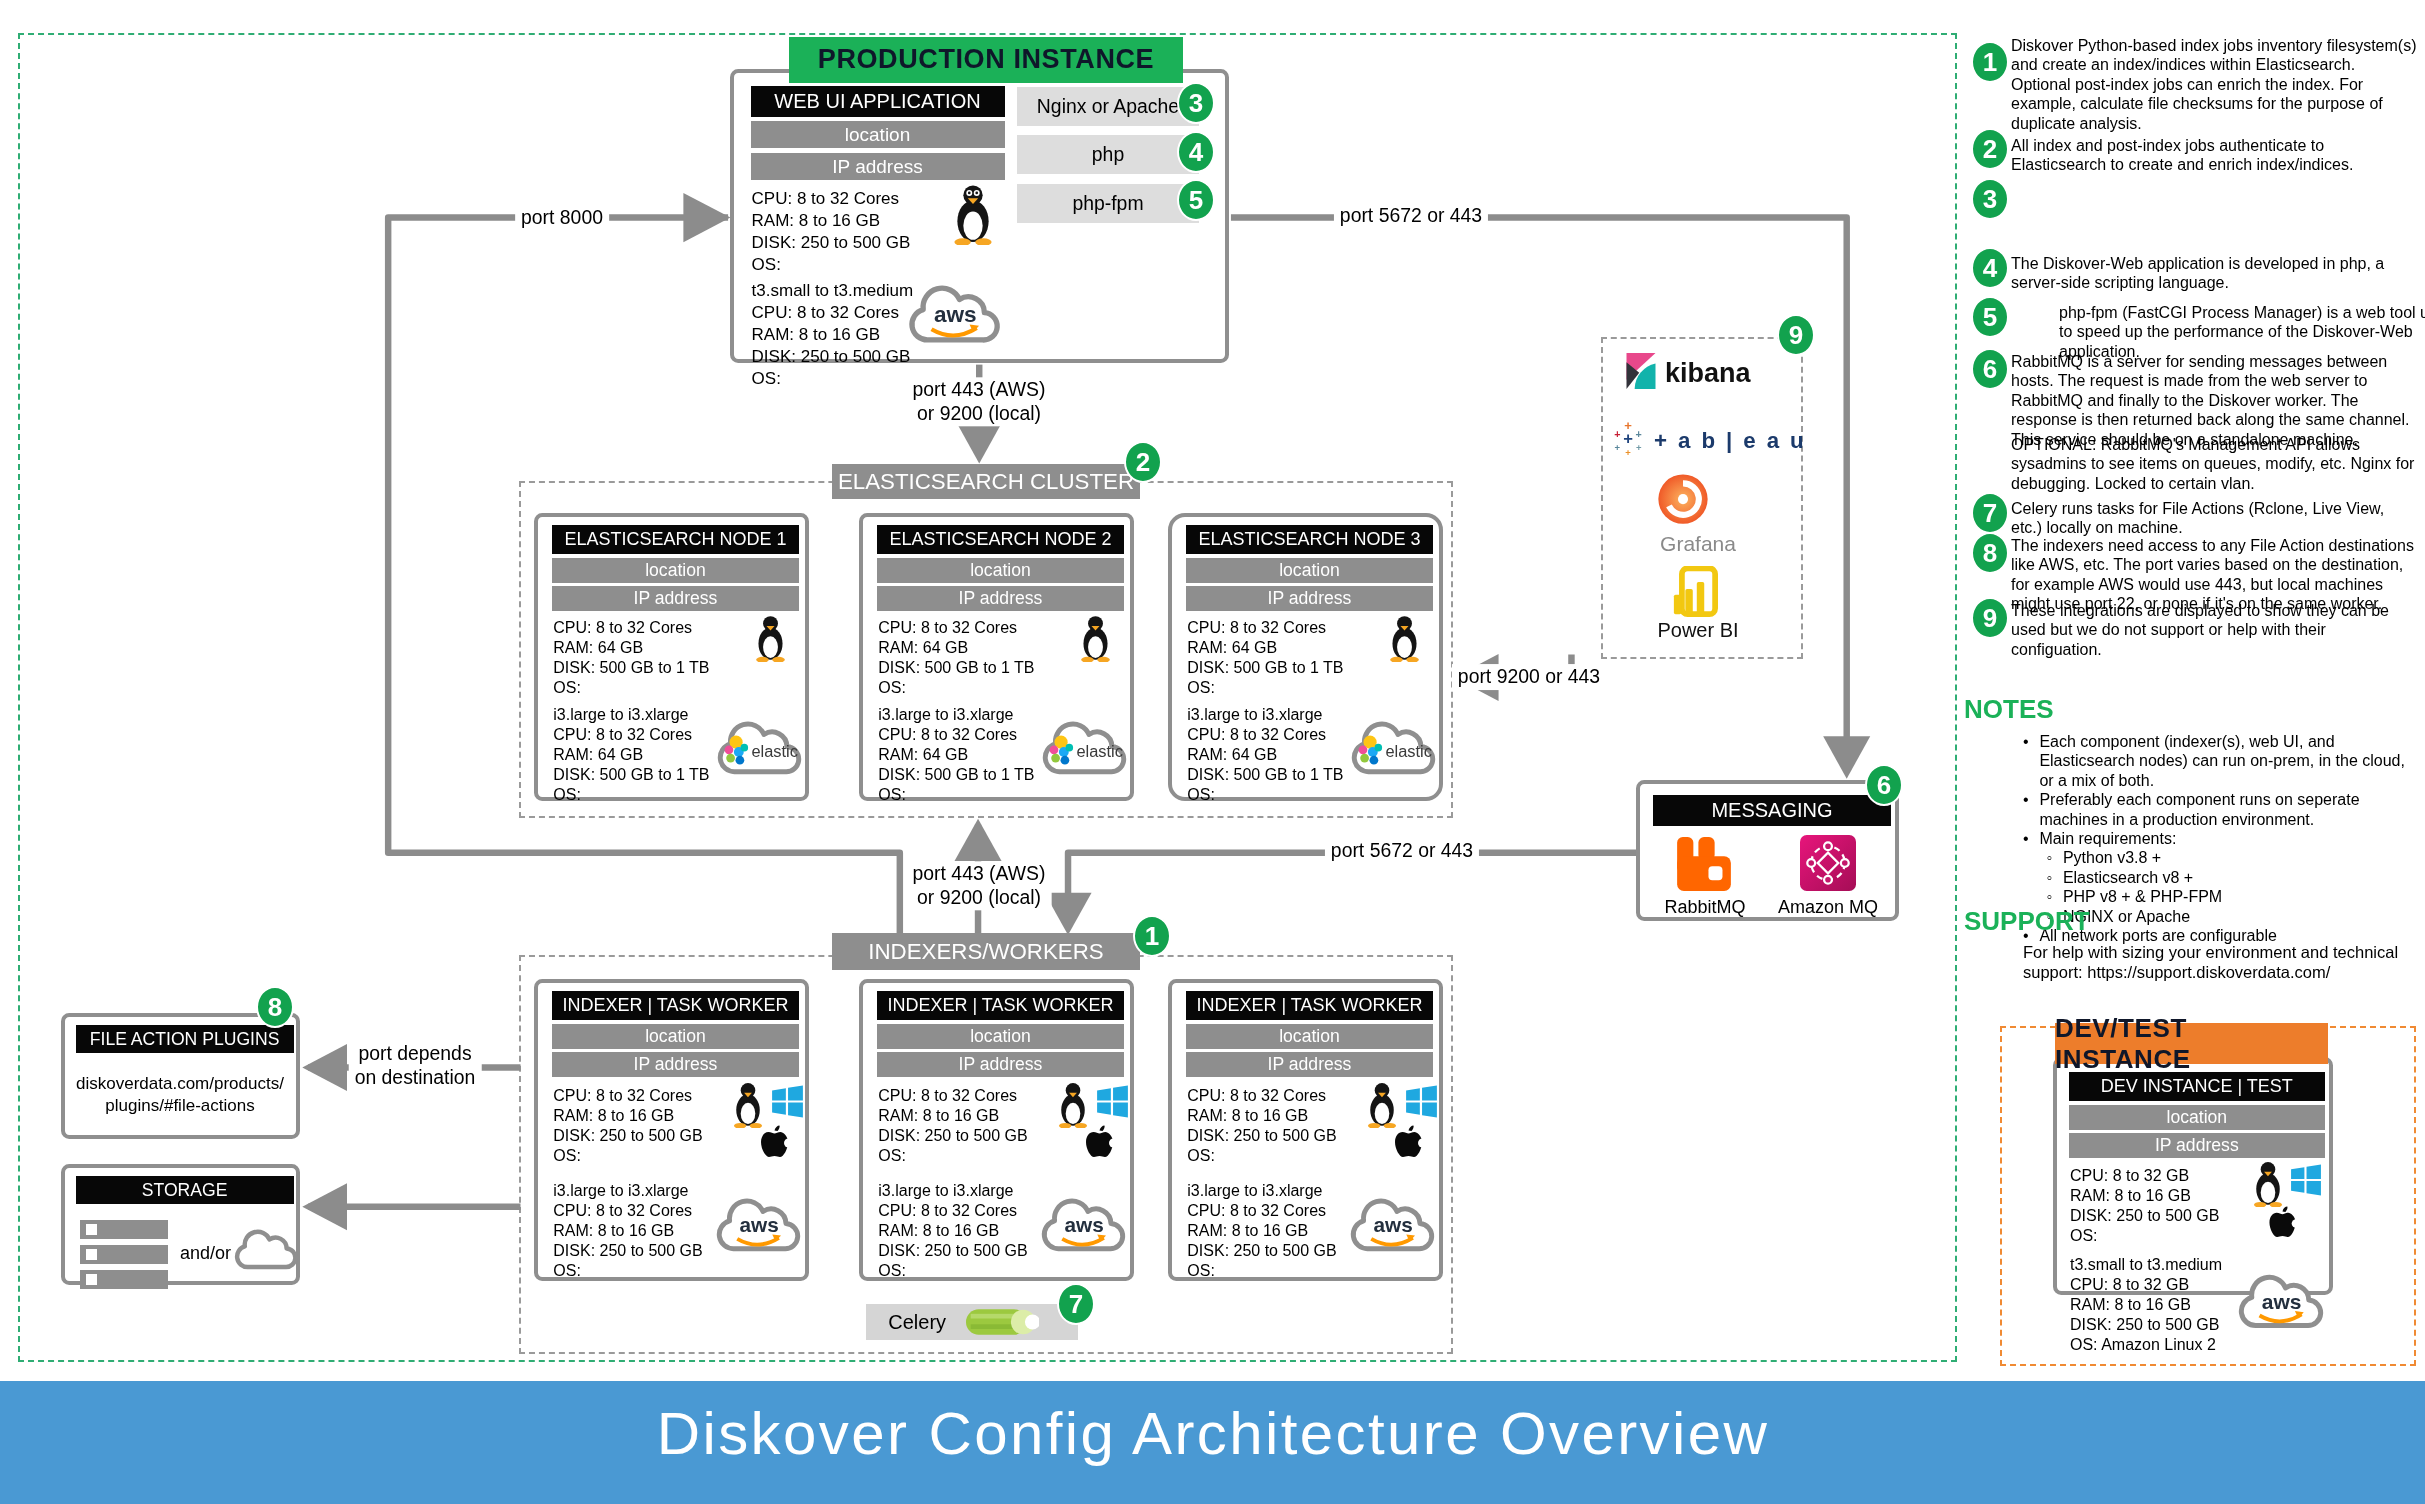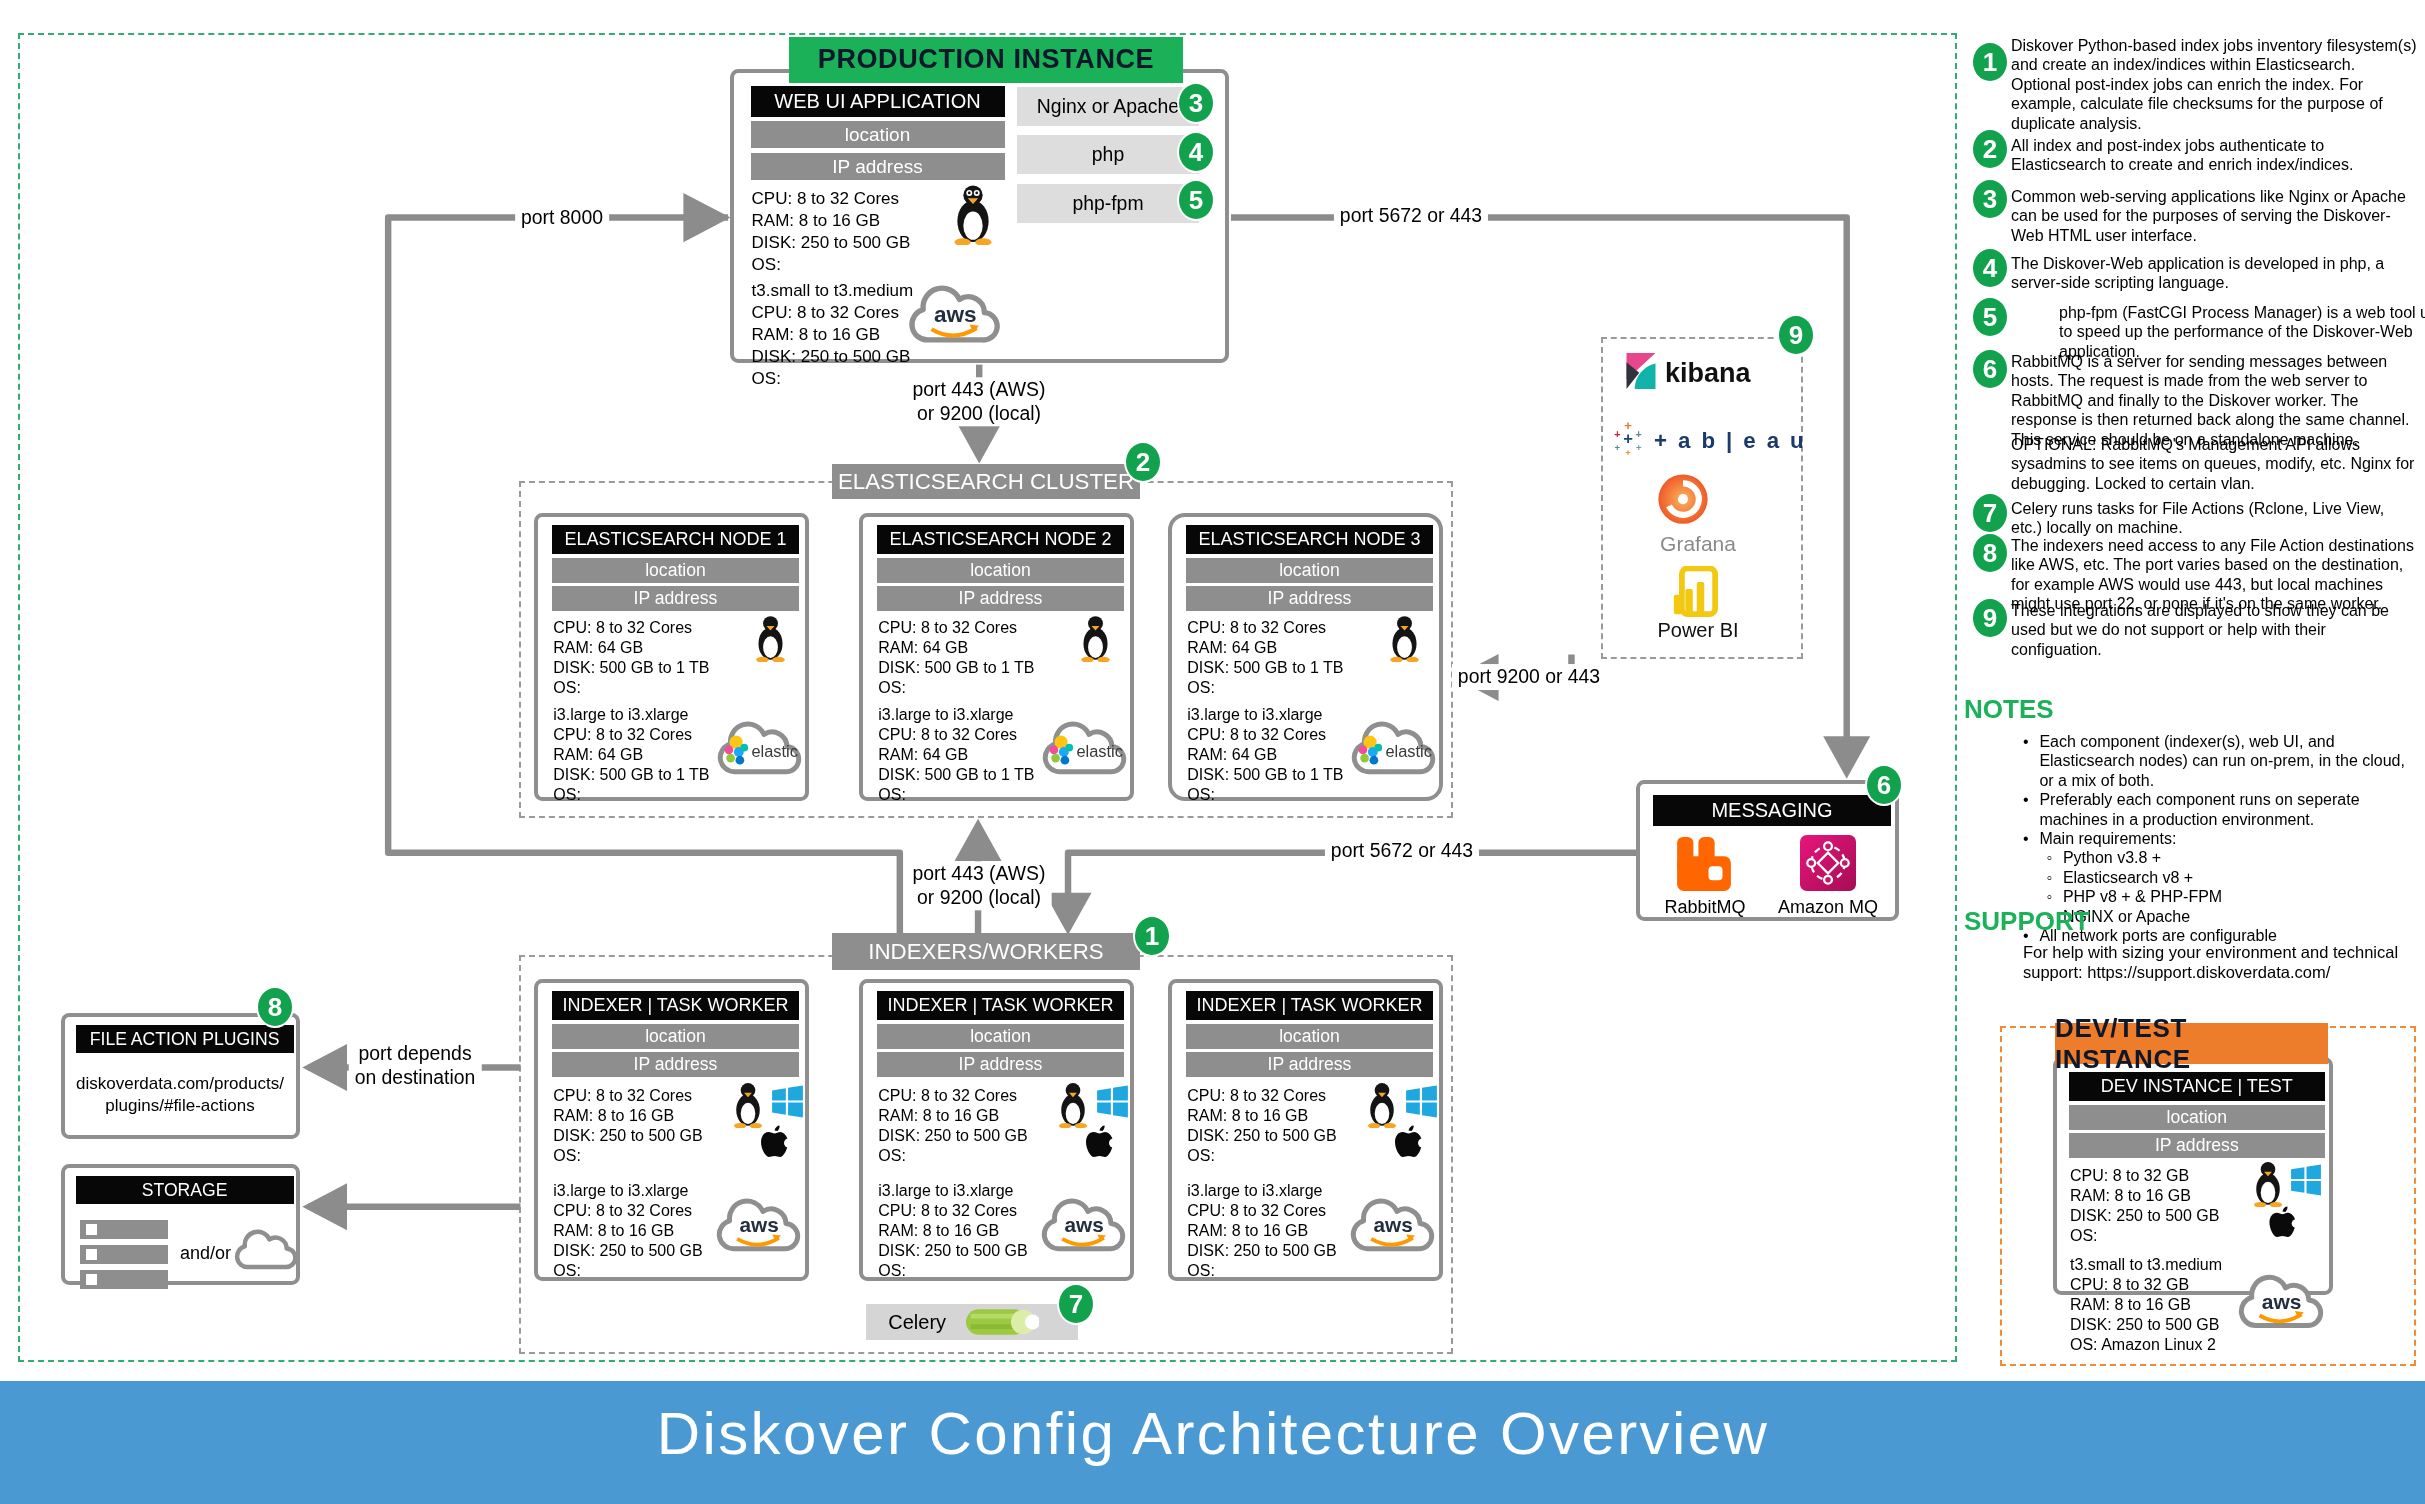--- a/index.html
+++ b/index.html
@@ -495,21 +495,20 @@
     <rect x="44" y="28" width="13" height="56" rx="3" fill="#F2C811"></rect>
   </svg>
   <div class="cap wordmark-dark" style="left:1698px;top:619px;">Power BI</div>
   <div class="num" style="left:1777px;top:314px;">9</div>
 
   <div class="num" style="left:1971px;top:41px;">1</div>
   <div class="sb-text" style="top:36px;"><span>Diskover Python-based </span><span class="b">index jobs</span><span> inventory filesystem(s) and create an index/indices within Elasticsearch. </span><span class="b">Optional</span><span> post-index jobs can enrich the index. For example, calculate file checksums for the purpose of duplicate analysis.</span></div>
   <div class="num" style="left:1971px;top:128px;">2</div>
   <div class="sb-text" style="top:136px;"><span>All index and post-index jobs authenticate to </span><span class="b">Elasticsearch</span><span> to create and enrich index/indices.</span></div>
   <div class="num" style="left:1971px;top:178px;">3</div>
-  <div class="sb-text" style="top:187px;"><span>Common web-serving applications like </span><span class="b">Nginx</span><span> or </span><span class="b">Apache</span><span> can be used for the purposes of serving the Diskover-Web HTML user interface.</span></div>
   <div class="num" style="left:1971px;top:247px;">4</div>
   <div class="sb-text" style="top:254px;"><span>The Diskover-Web application is developed in </span><span class="b">php</span><span>, a server-side scripting language.</span></div>
   <div class="num" style="left:1971px;top:296px;">5</div>
   <div class="sb-text" style="top:303px;margin-left:48px;"><span class="b">php-fpm</span><span> (FastCGI Process Manager) is a web tool used to speed up the performance of the Diskover-Web application.</span></div>
   <div class="num" style="left:1971px;top:348px;">6</div>
   <div class="sb-text" style="top:352px;"><span class="b">RabbitMQ</span><span> is a server for sending messages between hosts. The request is made from the web server to </span><span class="b">RabbitMQ</span><span> and finally to the Diskover worker. The response is then returned back along the same channel. This service should be on a standalone machine.</span></div>
   <div class="sb-text" style="top:435px;"><span>OPTIONAL: </span><span class="b">RabbitMQ</span><span>'s Management API allows sysadmins to see items on queues, modify, etc. Nginx for debugging. Locked to certain vlan.</span></div>
   <div class="num" style="left:1971px;top:492px;">7</div>
   <div class="sb-text" style="top:499px;"><span class="b">Celery</span><span> runs tasks for File Actions (Rclone, Live View, etc.) locally on machine.</span></div>
   <div class="num" style="left:1971px;top:532px;">8</div>

